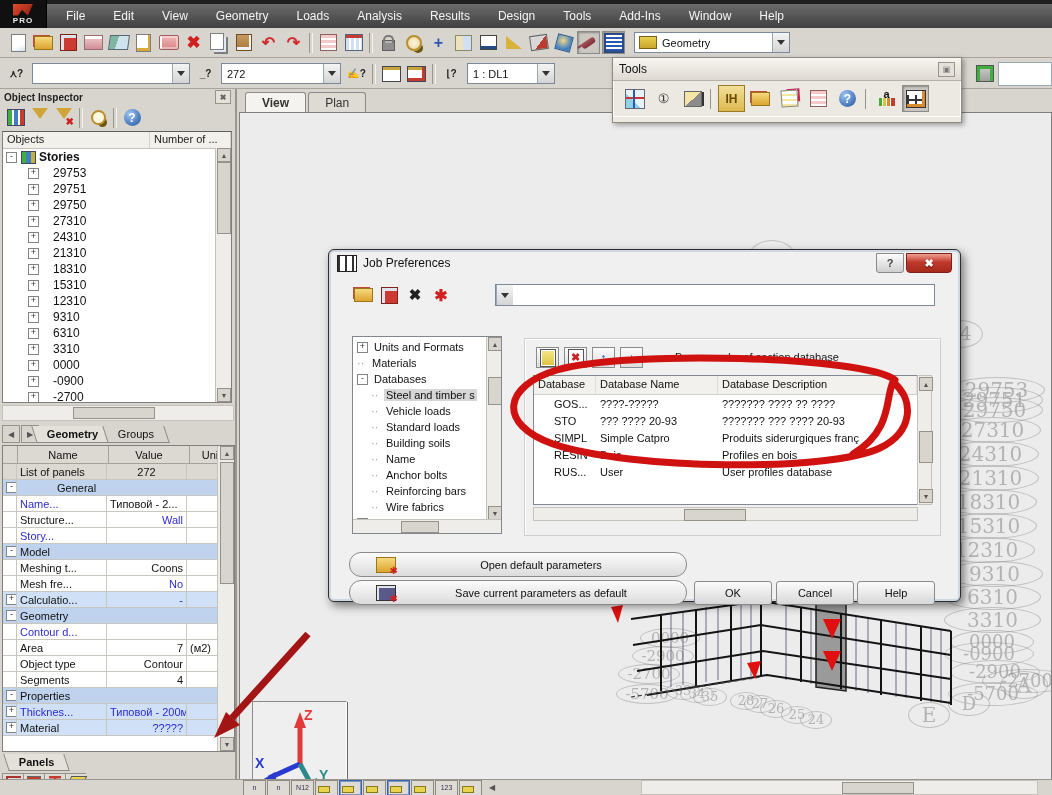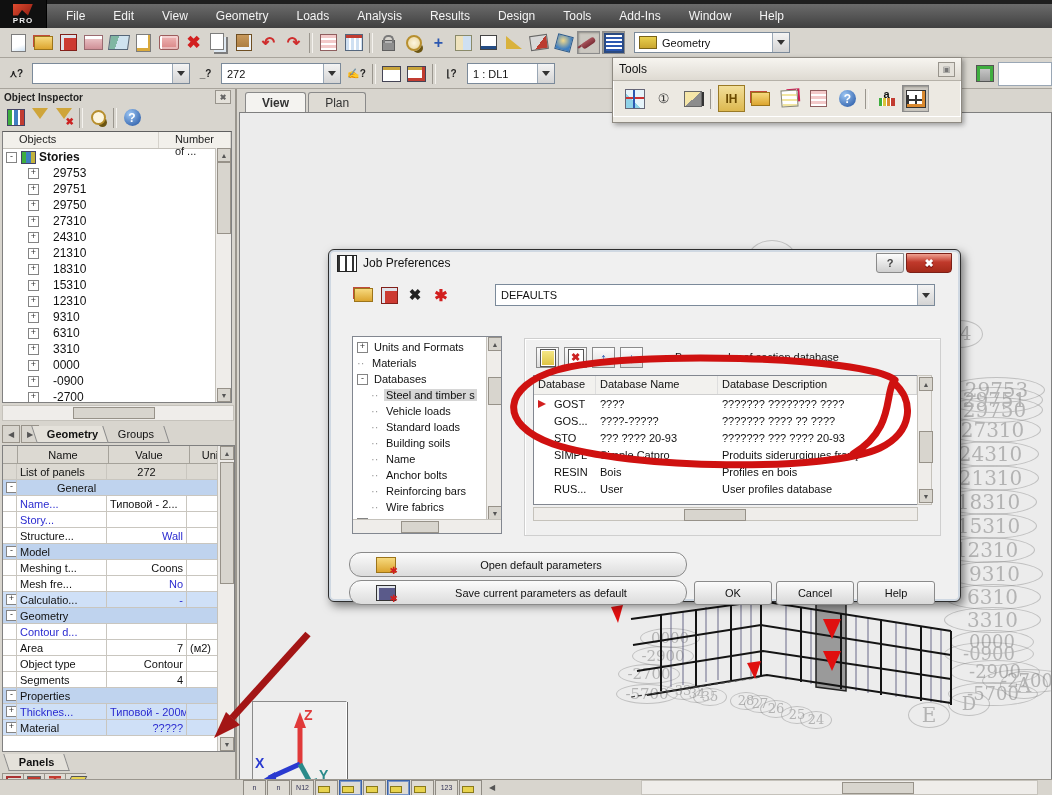--- a/index.html
+++ b/index.html
@@ -92,21 +92,21 @@
   .pal-body{display:flex;align-items:center;padding:4px 6px;border:1px solid #fff;border-top:none;}
   .pal-body .tbico{width:27px;height:27px;}
   
   .oi{left:0;top:89px;width:237px;height:706px;background:#d8d5ce;border-right:2px solid #9a968e;box-sizing:border-box;}
   .oi-title{height:16px;display:flex;align-items:center;padding:0 4px;font-size:10px;font-weight:bold;color:#222;}
   .oi-close{margin-left:auto;width:14px;height:12px;border:1px solid #98948c;background:#e4e1da;color:#666;font-size:8px;display:flex;align-items:center;justify-content:center;}
   .oi-tools{height:25px;display:flex;align-items:center;padding-left:4px;}
   .oi-tools .tbico{width:22px;height:22px;}
   .listbox{left:2px;top:42px;width:230px;height:272px;background:#fff;border:1px solid #808080;border-top-color:#5f5f5f;box-sizing:border-box;overflow:hidden;position:absolute;}
   .lb-head{display:flex;height:16px;background:#f2f0eb;border-bottom:1px solid #c5c2bb;font-size:11px;color:#222;}
-  .lb-head div{padding:1px 16px;border-right:1px solid #d5d2cb;}
+  .lb-head div{padding:1px 4px;border-right:1px solid #d5d2cb;}
   .lb-vscroll{position:absolute;right:0;top:16px;bottom:0;width:15px;background:#efedea;border-left:1px solid #c5c2bb;}
   .vthumb{position:absolute;left:1px;width:12px;background:#d8d5ce;border:1px solid #979289;}
   .sarr{position:absolute;left:1px;width:12px;height:12px;background:#d8d5ce;border:1px solid #979289;color:#555;font-size:7px;display:flex;align-items:center;justify-content:center;}
   .trow{height:16px;display:flex;align-items:center;font-size:12px;white-space:nowrap;}
   .exp{width:9px;height:9px;border:1px solid #848484;background:#fff;font-size:9px;line-height:7px;text-align:center;color:#333;flex:none;margin-right:4px;}
   .tico{width:13px;height:11px;background:linear-gradient(90deg,#3fae3f 0 4px,#3f7fc1 4px 9px,#c2b23c 9px 13px);border:1px solid #446;margin-right:3px;flex:none;}
   .oi-hscroll{left:2px;top:316px;width:230px;height:14px;background:#efedea;border:1px solid #c5c2bb;position:absolute;}
   .hthumb{position:absolute;top:1px;height:10px;background:#d8d5ce;border:1px solid #979289;}
   .oi-tabs{left:0;top:332px;width:237px;height:22px;display:flex;align-items:flex-end;padding-left:2px;position:absolute;}
   .tabarr{width:16px;height:16px;border:1px solid #979289;background:#d8d5ce;color:#555;font-size:8px;display:flex;align-items:center;justify-content:center;margin-right:1px;}
@@ -399,28 +399,28 @@
             <div class="pgc" style="flex: 1 1 0%; border-right: none; padding-left: 40px;">General</div>
           </div>
           <div class="pgrow">
             <div class="pgc" style="width: 14px;"></div>
             <div class="pgc bluetx" style="width: 90px;">Name...</div>
             <div class="pgc" style="width: 80px;">Типовой - 2...</div>
             <div class="pgc" style="flex: 1 1 0%; border-right: none;"></div>
           </div>
           <div class="pgrow">
             <div class="pgc" style="width: 14px;"></div>
+            <div class="pgc" style="width: 90px;">Structure...</div>
+            <div class="pgc bluetx ar" style="width: 80px;">Wall</div>
+            <div class="pgc" style="flex: 1 1 0%; border-right: none;"></div>
+          </div>
+          <div class="pgrow">
+            <div class="pgc" style="width: 14px;"></div>
             <div class="pgc bluetx" style="width: 90px;">Story...</div>
             <div class="pgc" style="width: 80px;"></div>
-            <div class="pgc" style="flex: 1 1 0%; border-right: none;"></div>
-          </div>
-          <div class="pgrow">
-            <div class="pgc" style="width: 14px;"></div>
-            <div class="pgc" style="width: 90px;">Structure...</div>
-            <div class="pgc bluetx ar" style="width: 80px;">Wall</div>
             <div class="pgc" style="flex: 1 1 0%; border-right: none;"></div>
           </div>
           <div class="pgrow pgsec">
             <div class="pgc" style="width: 14px;">
               <span class="exp">-</span>
             </div>
             <div class="pgc" style="flex: 1 1 0%; border-right: none;">Model</div>
           </div>
           <div class="pgrow">
             <div class="pgc" style="width: 14px;"></div>
@@ -647,21 +647,20 @@
       </span>
     </div>
     <div class="dlg-body">
       <div class="dlg-tools" id="dlg-ticons">
           <span class="tbico i-fold"></span>
           <span class="tbico i-flop"></span>
           <span class="tbico i-blkx">✖</span>
           <span class="tbico i-rstar">✱</span>
         </div>
       <div class="mcombo dcombo">
-        <span class="cval">DEFAULTS</span>
         <span class="carr"></span>
       </div>
       <div class="dtree">
         <div id="dlg-tree" style="padding:2px 0 0 4px;">
             <div class="dtrow" style="padding-left: 0px;">
               <span class="exp">+</span>
               <span class="lbl">Units and Formats</span>
             </div>
             <div class="dtrow" style="padding-left: 0px;">
               <span style="width: 13px; color: rgb(153, 153, 153);">··</span>
@@ -725,28 +724,20 @@
             <span class="tbico i-mvdn btnish">↓</span>
           </div>
         <div class="db-label">Browse order of section database</div>
         <div class="dtable">
           <div class="dthead">
             <div style="width:62px;">Database</div>
             <div style="width:122px;">Database Name</div>
             <div style="flex:1;">Database Description</div>
           </div>
           <div id="db-rows">
-              <div class="dbrow">
-                <span style="width: 16px; display: flex;">
-                  <span class="dbarrow"></span>
-                </span>
-                <div style="width: 46px;">GOST</div>
-                <div style="width: 122px;">????</div>
-                <div style="flex: 1 1 0%;">??????? ???????? ????</div>
-              </div>
               <div class="dbrow">
                 <span style="width: 16px; display: flex;"></span>
                 <div style="width: 46px;">GOS...</div>
                 <div style="width: 122px;">????-?????</div>
                 <div style="flex: 1 1 0%;">??????? ???? ?? ????</div>
               </div>
               <div class="dbrow">
                 <span style="width: 16px; display: flex;"></span>
                 <div style="width: 46px;">STO</div>
                 <div style="width: 122px;">??? ???? 20-93</div>

